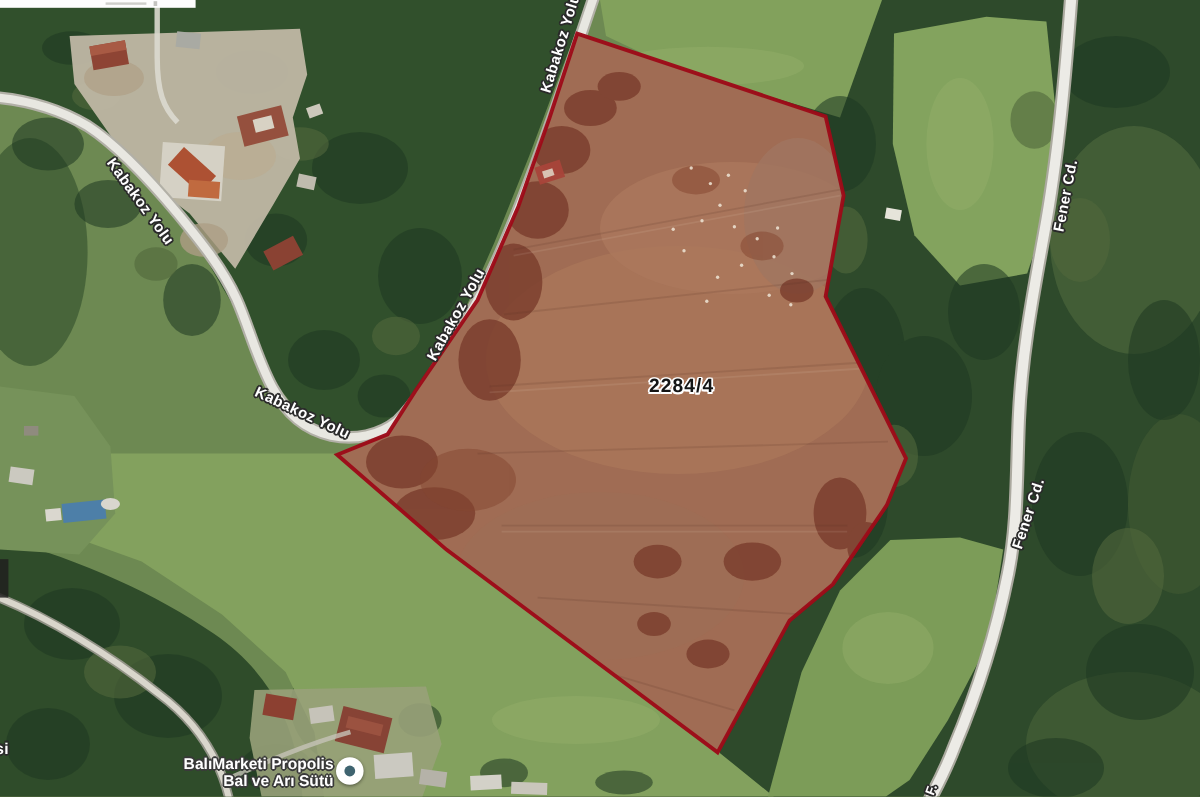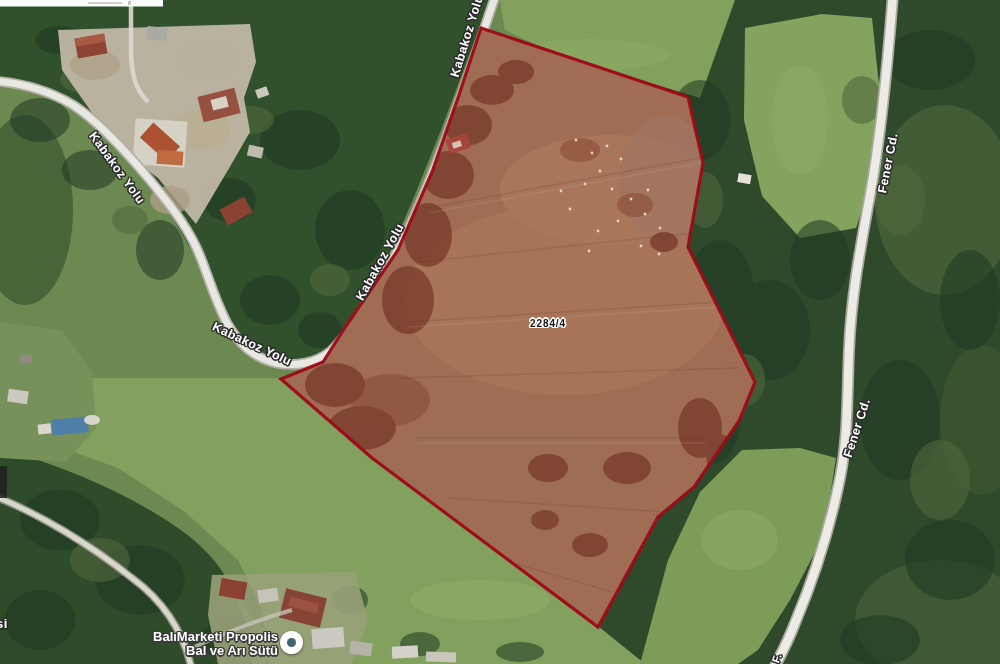--- a/index.html
+++ b/index.html
@@ -3,23 +3,23 @@
 <meta charset="utf-8">
 <style>
   html,body{margin:0;padding:0;background:#000;}
   .viewport{position:relative;width:1000px;height:664px;overflow:hidden;
     font-family:"Liberation Sans",sans-serif;background:#6d8952;}
   .viewport svg{position:absolute;left:0;top:0;display:block;}
   .lbl{position:absolute;white-space:nowrap;font-weight:700;pointer-events:auto;}
   .road-lbl{color:#ffffff;font-size:12.5px;letter-spacing:.4px;
     text-shadow:-1px -1px 0 #2b2b2b,1px -1px 0 #2b2b2b,-1px 1px 0 #2b2b2b,1px 1px 0 #2b2b2b,
       0 -1.6px 0 #2b2b2b,0 1.6px 0 #2b2b2b,-1.6px 0 0 #2b2b2b,1.6px 0 0 #2b2b2b;}
-  .parcel-lbl{color:#151515;font-size:10px;letter-spacing:.9px;
+  .parcel-lbl{color:#151515;font-size:16px;letter-spacing:.9px;
     text-shadow:-1px -1px 0 #fff,1px -1px 0 #fff,-1px 1px 0 #fff,1px 1px 0 #fff,
-      0 -1.5px 0 #fff,0 1.5px 0 #fff,-1.5px 0 0 #fff,1.5px 0 0 #fff;}
+      0 -1.5px 0 #fff,0 1.5px 0 #fff,-1.5px 0 0 #fff,1.5px 0 0 #fff;margin-left:20px;}
   .poi-lbl{color:#ffffff;font-size:13px;line-height:13.5px;text-align:right;width:132px;
     text-shadow:-1px -1px 0 #3a3a3a,1px -1px 0 #3a3a3a,-1px 1px 0 #3a3a3a,1px 1px 0 #3a3a3a,
       0 -1.5px 0 #3a3a3a,0 1.5px 0 #3a3a3a,-1.5px 0 0 #3a3a3a,1.5px 0 0 #3a3a3a;}
   .poi-marker{position:absolute;left:280px;top:631px;width:23px;height:23px;border-radius:50%;
     background:#ffffff;box-shadow:0 1px 3px rgba(0,0,0,.45);}
   .poi-marker .dot{position:absolute;left:7px;top:7px;width:9px;height:9px;border-radius:50%;background:#3f6470;}
 </style>
 </head>
 <body>
 

